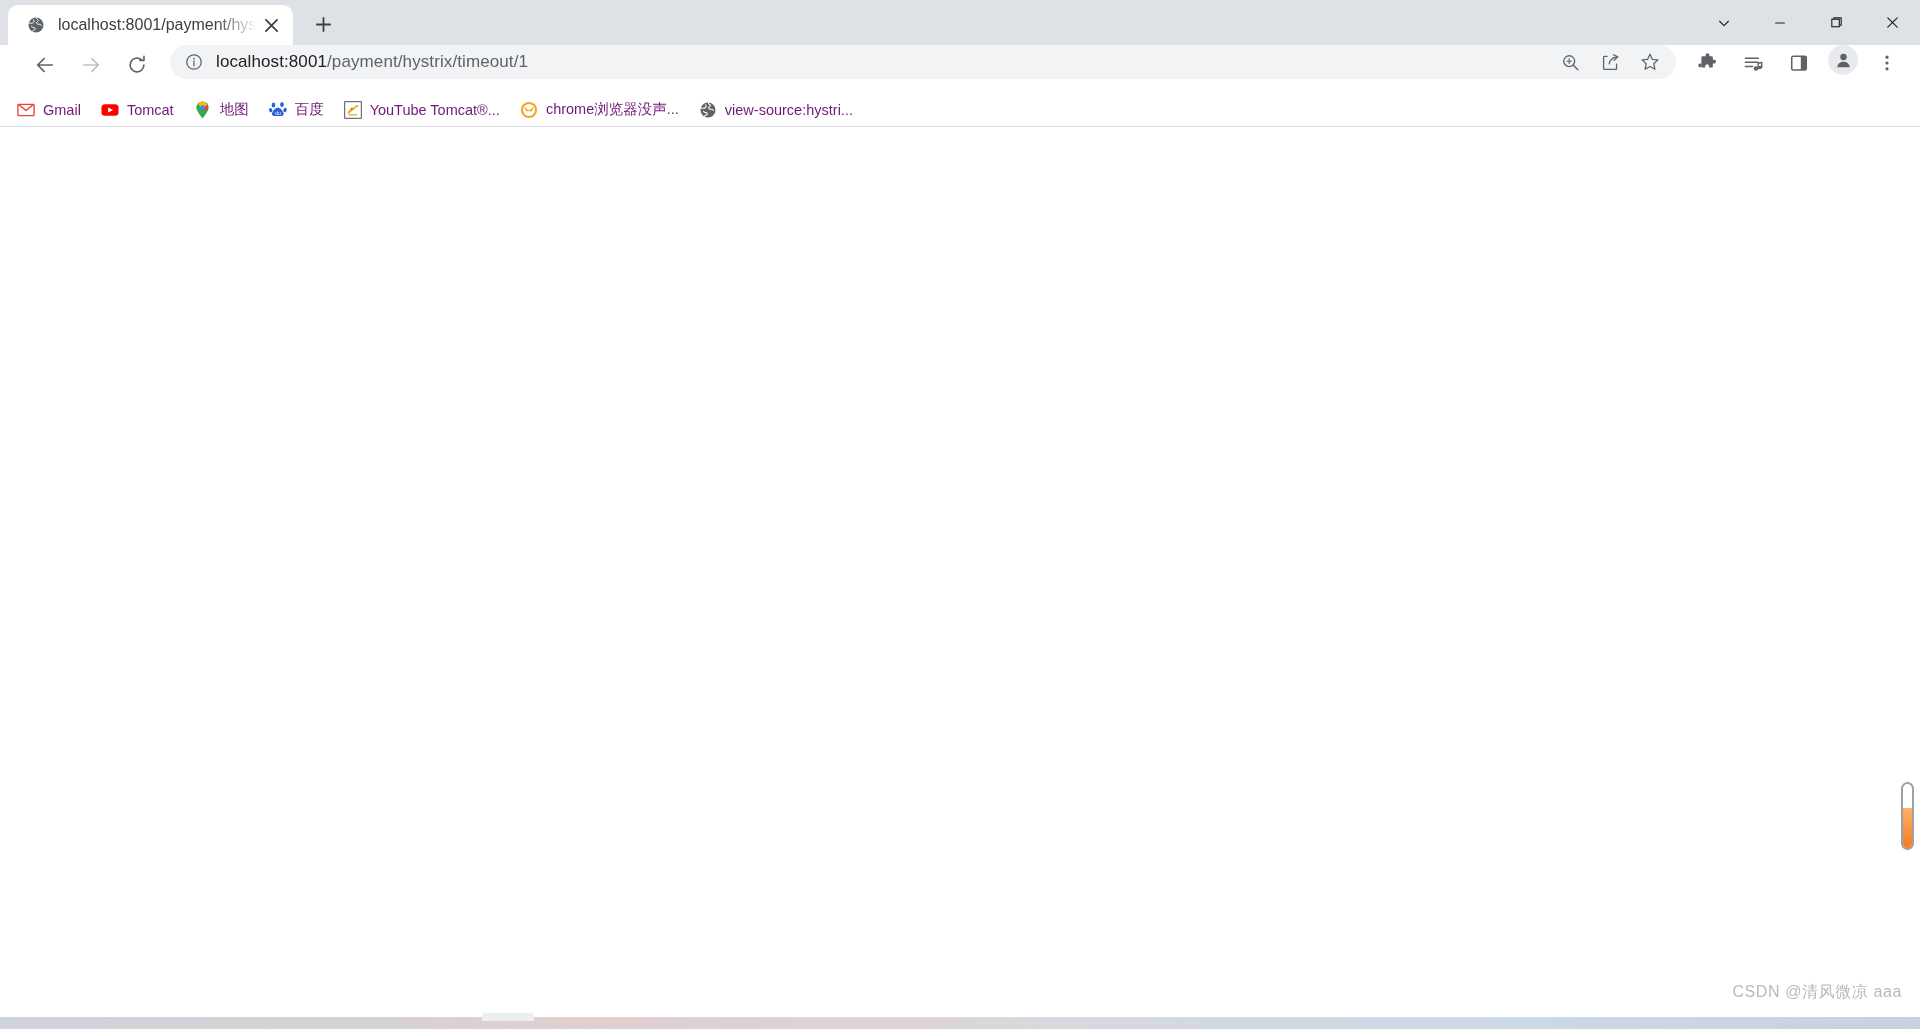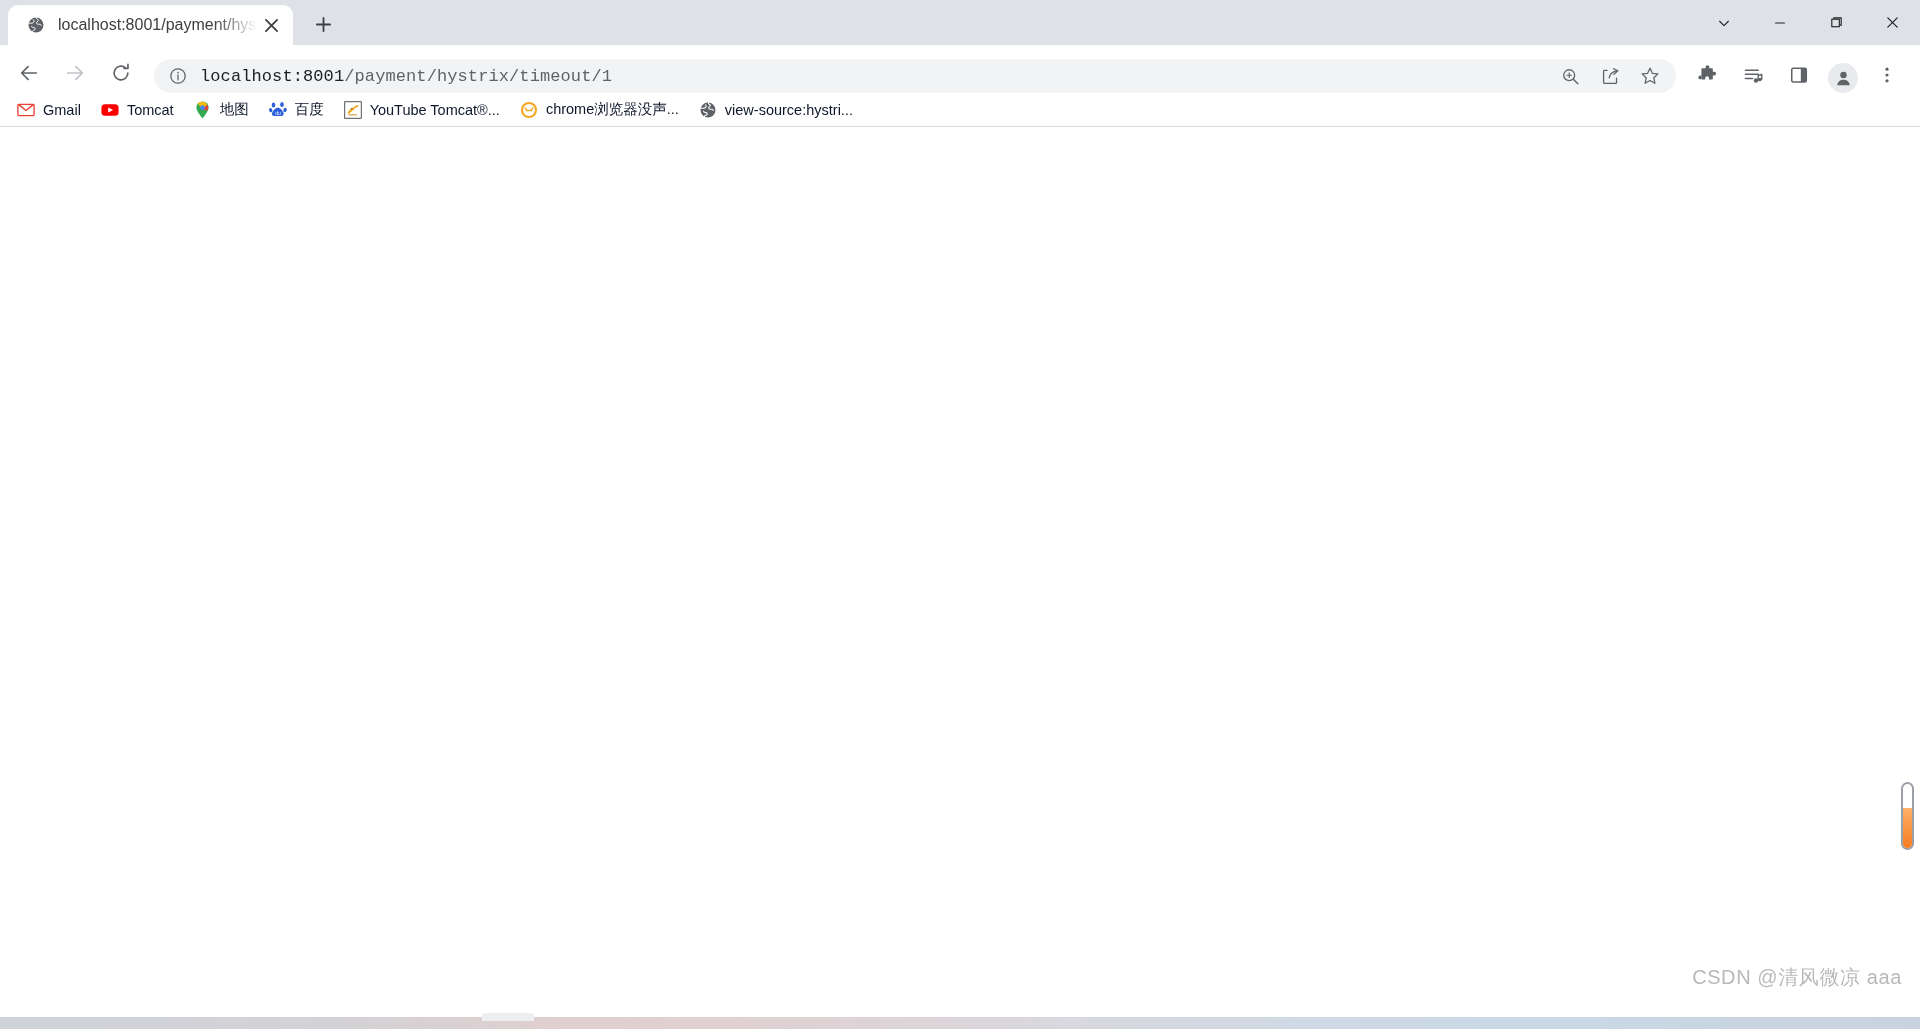--- a/index.html
+++ b/index.html
@@ -78,23 +78,22 @@
     display: flex; align-items: center; justify-content: center;
     color: #202124;
   }
 
   
   .toolbar {
     height: 48px;
     flex: 0 0 48px;
     background: #ffffff;
     display: flex;
-    align-items: flex-end;
-    padding: 0 10px 0 6px;
-    font-family: Liberation Mono, monospace;
+    align-items: flex-start;
+    padding: 0 10px 0 22px;
   }
   .nav-btn {
     width: 40px; height: 40px;
     margin: 0 3px;
     display: flex; align-items: center; justify-content: center;
     border-radius: 50%;
     color: #5f6368;
   }
   .nav-btn.disabled { color: #bdc1c6; }
   .omnibox {
@@ -169,21 +168,21 @@
     max-width: 180px;
   }
   .bm-icon {
     width: 18px; height: 18px;
     flex: 0 0 18px;
     margin-right: 8px;
     display: flex; align-items: center; justify-content: center;
   }
   .bm-label {
     font-size: 14.5px;
-    color: #0f172a;
+    color: #701a75;
     white-space: nowrap;
     overflow: hidden;
     text-overflow: ellipsis;
   }
 
   
   .viewport {
     flex: 1 1 auto;
     background: #ffffff;
     position: relative;
@@ -216,22 +215,22 @@
   .scroll-indicator .fill {
     width: 100%;
     height: 62%;
     background: linear-gradient(to bottom, #ffb06a, #f57c20);
   }
 
   
   .watermark {
     position: absolute;
     right: 18px;
-    bottom: 38px;
-    font-size: 20px;
+    bottom: 26px;
+    font-size: 16px;
     color: #b9b9bb;
     letter-spacing: 0.6px;
     white-space: nowrap;
   }
 
   
   .taskbar {
     position: absolute;
     left: 0; right: 0; bottom: 0;
     height: 12px;

